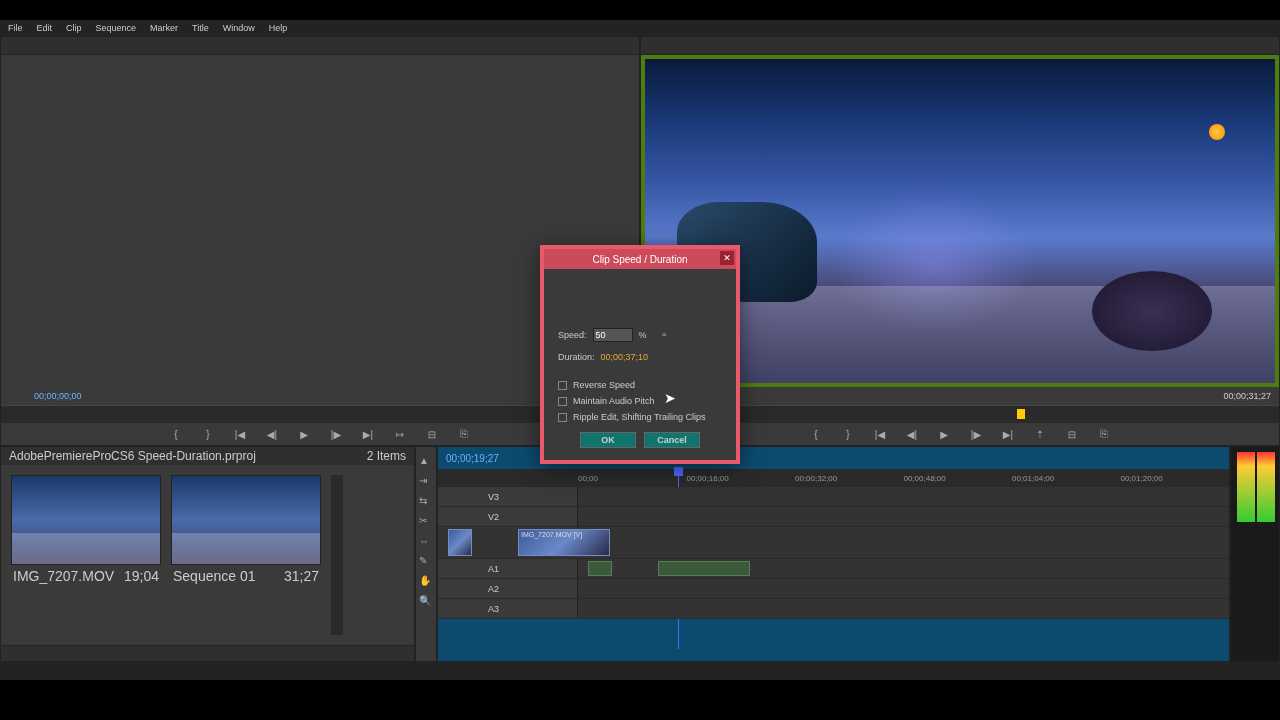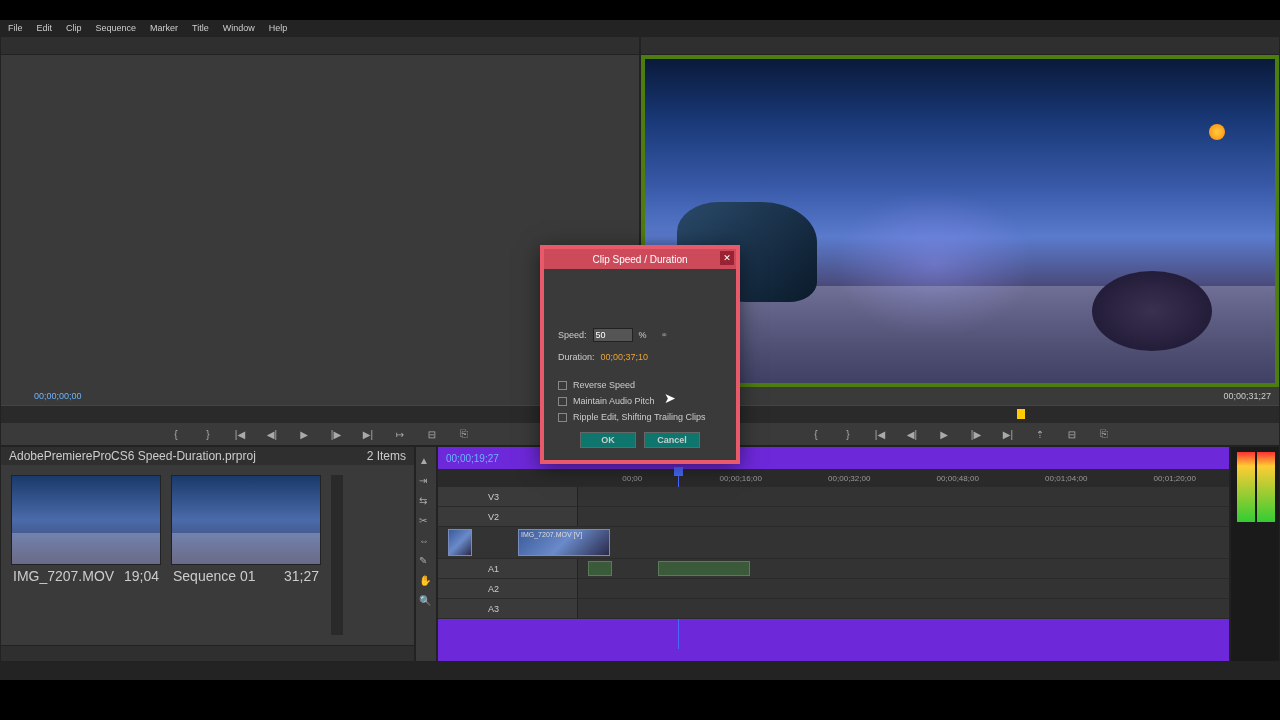--- a/index.html
+++ b/index.html
@@ -30,21 +30,21 @@
 .project-panel { width: 415px; background: #3a3a3a; border: 1px solid #222; display: flex; flex-direction: column; }
 .project-header { height: 18px; background: #2f2f2f; padding: 0 8px; display: flex; justify-content: space-between; align-items: center; color: #ccc; font-size: 12px; }
 .bins { flex: 1; display: flex; gap: 10px; padding: 10px; overflow: hidden; }
 .bin-item { width: 150px; }
 .thumb { width: 150px; height: 90px; background: linear-gradient(180deg, #1a3a6a 0%, #4a6aaa 50%, #3a3a5a 100%); border: 1px solid #222; position: relative; }
 .thumb-sand { position: absolute; bottom: 0; width: 100%; height: 35%; background: rgba(220,220,240,0.3); }
 .bin-label { display: flex; justify-content: space-between; color: #ccc; font-size: 14px; padding: 3px 2px; }
 .bin-scroll { width: 12px; background: #2a2a2a; }
 .tools-panel { width: 22px; background: #3a3a3a; border: 1px solid #222; display: flex; flex-direction: column; align-items: center; gap: 6px; padding-top: 8px; }
 .tool { width: 14px; height: 14px; color: #aaa; font-size: 10px; cursor: pointer; }
-.timeline-panel { flex: 1; background: #6d28d9; border: 1px solid #222; display: flex; flex-direction: column; text-align: center; }
+.timeline-panel { flex: 1; background: #0c4a6e; border: 1px solid #222; display: flex; flex-direction: column; }
 .tl-header { height: 22px; padding: 0 8px; display: flex; align-items: center; gap: 20px; }
 .tl-time { color: #6ab4ff; font-size: 10px; }
 .tl-ruler { height: 18px; background: #2a2a2a; display: flex; align-items: center; padding-left: 140px; position: relative; }
 .tl-tick { flex: 1; color: #999; font-size: 8px; }
 .playhead { position: absolute; left: 240px; top: 0; width: 1px; height: 180px; background: #4a6aff; }
 .playhead::before { content: ''; position: absolute; top: -2px; left: -4px; width: 9px; height: 9px; background: #4a6aff; }
 .tl-tracks { flex: 1; position: relative; }
 .track { height: 20px; display: flex; border-bottom: 1px solid #2a2a2a; }
 .track-v1 { height: 32px; }
 .track-head { width: 140px; background: #3a3a3a; display: flex; align-items: center; padding-left: 50px; color: #ccc; font-size: 9px; border-right: 1px solid #222; }

